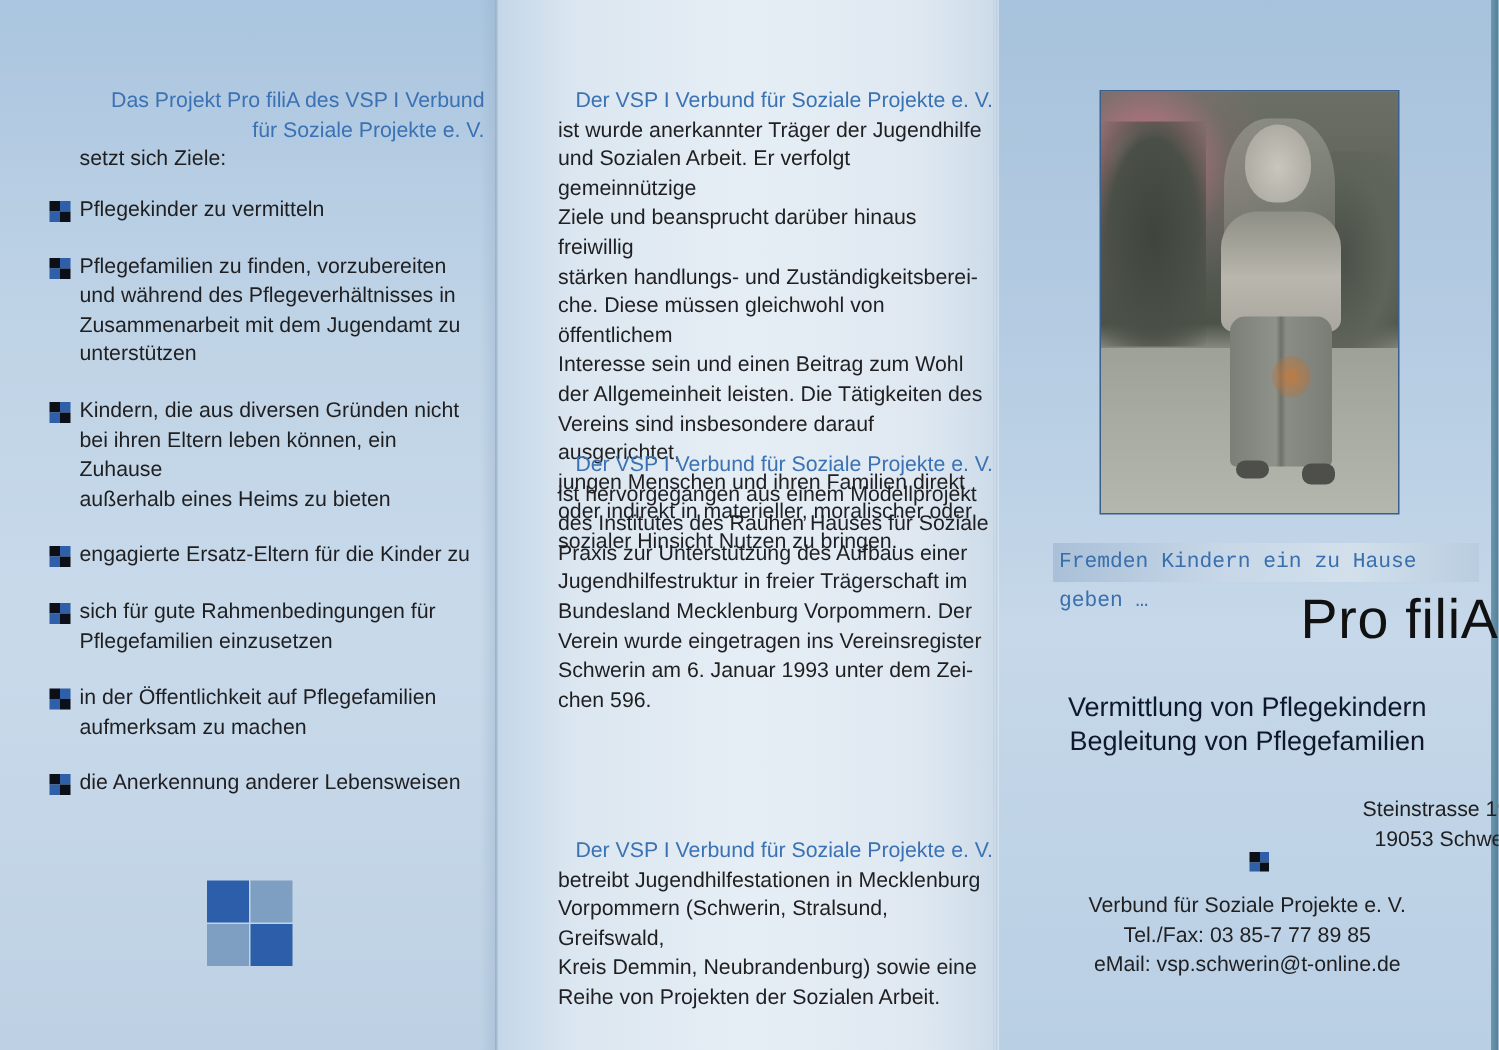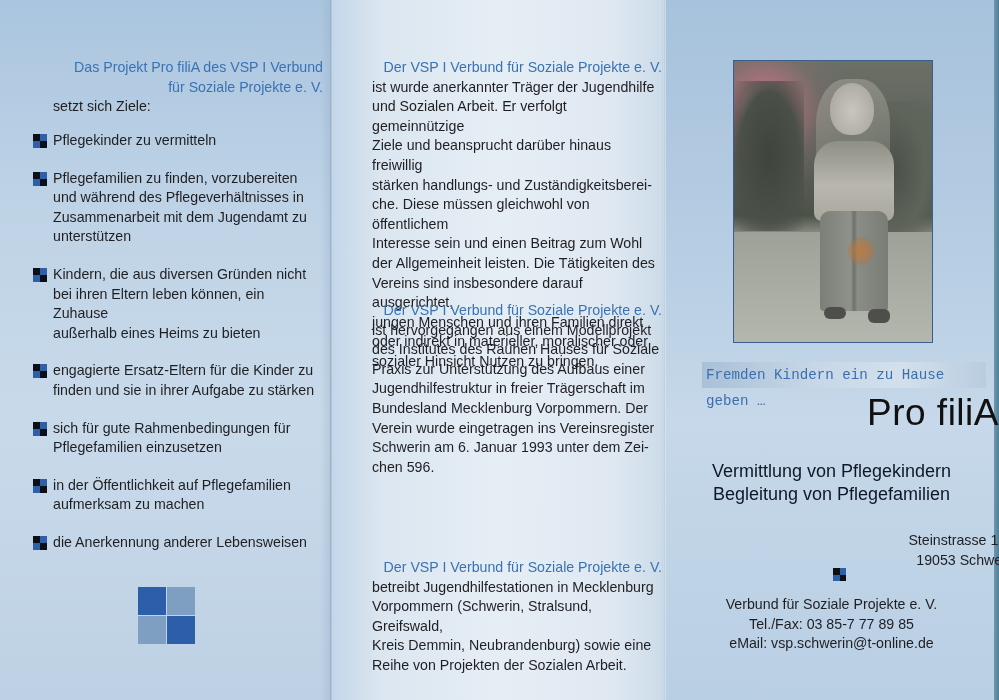--- a/index.html
+++ b/index.html
@@ -212,21 +212,20 @@
     <div>außerhalb eines Heims zu bieten</div>
   </li>
   <li class="goal">
     <span class="bullet">
         <span class="b-dark"></span>
         <span class="b-blue"></span>
         <span class="b-blue"></span>
         <span class="b-dark"></span>
       </span>
     <div>engagierte Ersatz-Eltern für die Kinder zu</div>
-    <div>finden und sie in ihrer Aufgabe zu stärken</div>
   </li>
   <li class="goal">
     <span class="bullet">
         <span class="b-dark"></span>
         <span class="b-blue"></span>
         <span class="b-blue"></span>
         <span class="b-dark"></span>
       </span>
     <div>sich für gute Rahmenbedingungen für</div>
     <div>Pflegefamilien einzusetzen</div>

